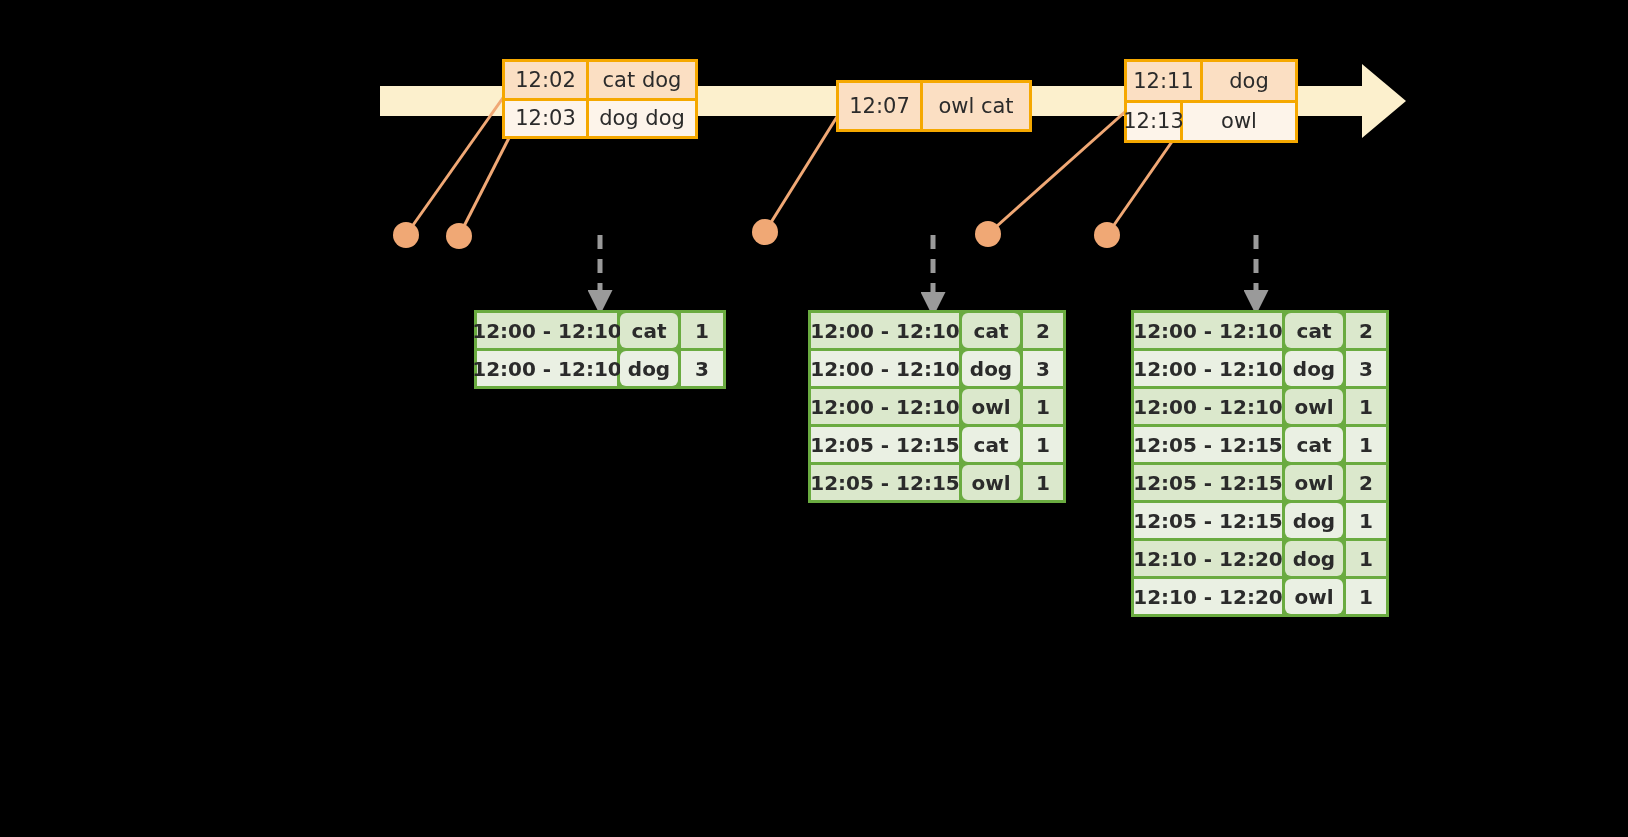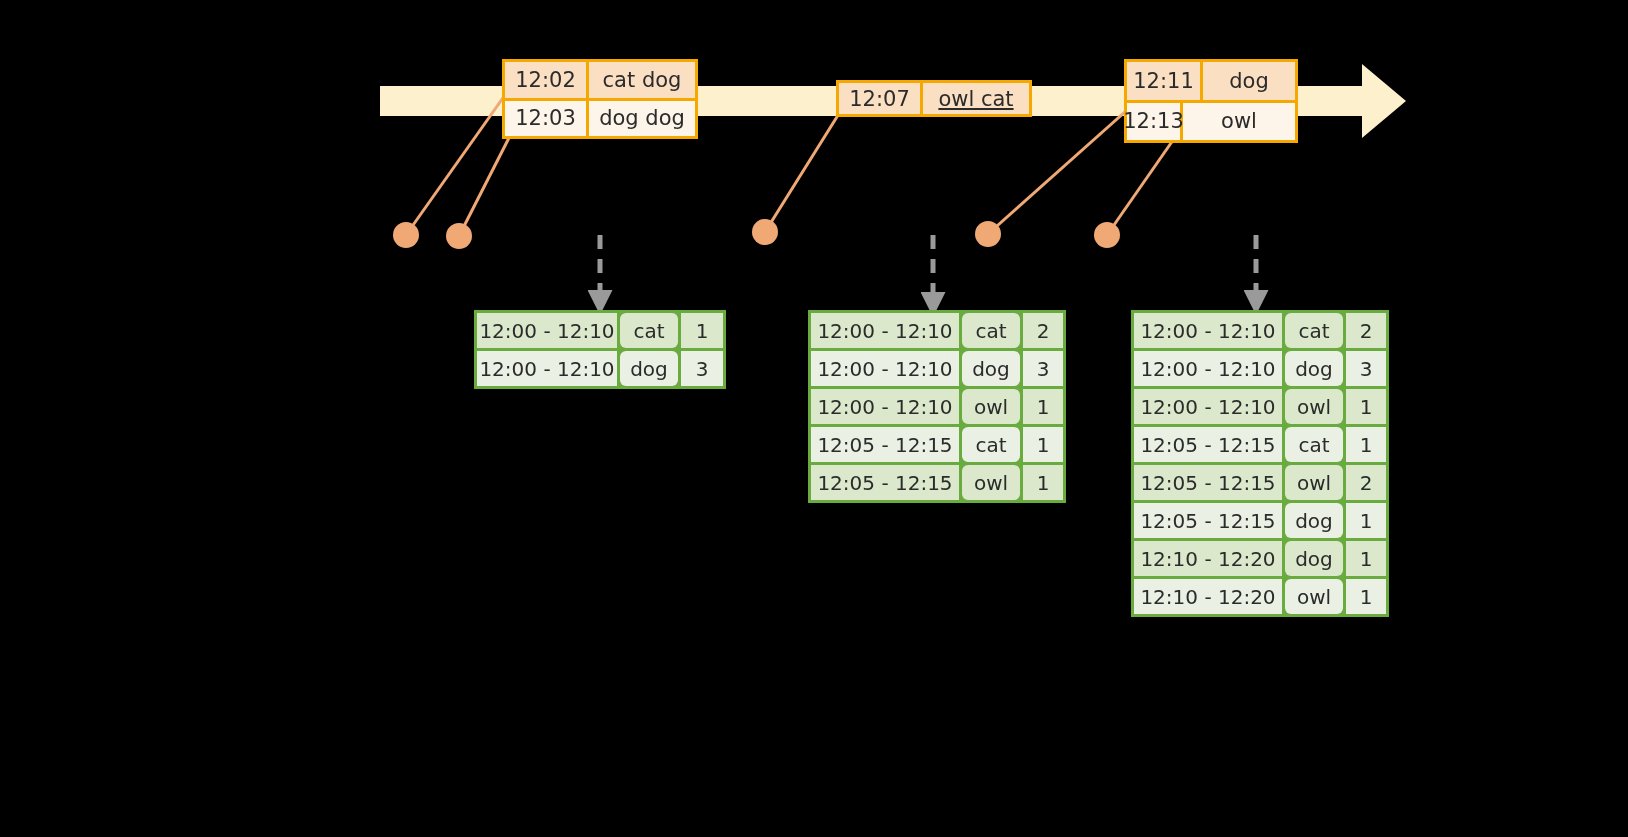--- a/index.html
+++ b/index.html
@@ -71,20 +71,21 @@
     flex-direction: column;
     gap: 3px;
     padding: 0;
     z-index: 5;
   }
   .res-row {
     display: flex;
     flex: 0 0 auto;
     height: 35px;
     gap: 3px;
+    font-weight: bold;
   }
   .res-cell {
     display: flex;
     align-items: center;
     justify-content: center;
     font-size: 20px;
     color: #2b2b2b;
     box-sizing: border-box;
     white-space: nowrap;
   }
@@ -155,24 +156,24 @@
     <div class="event-row shade-a">
       <div class="ev-time" style="width:84px;">12:02</div>
       <div class="ev-words" style="flex:1;">cat dog</div>
     </div>
     <div class="event-row shade-b">
       <div class="ev-time" style="width:84px;">12:03</div>
       <div class="ev-words" style="flex:1;">dog dog</div>
     </div>
   </div>
 
-  <div class="event-box" style="left:836px; top:80px; width:196px; height:37px;">
+  <div class="event-box" style="left:836px; top:80px; width:196px; height:52px;">
     <div class="event-row shade-a">
       <div class="ev-time" style="width:84px;">12:07</div>
-      <div class="ev-words" style="flex:1;text-decoration:underline;">owl cat</div>
+      <div class="ev-words" style="flex:1;">owl cat</div>
     </div>
   </div>
 
   <div class="event-box" style="left:1124px; top:59px; width:174px; height:84px;">
     <div class="event-row shade-a">
       <div class="ev-time" style="width:76px;">12:11</div>
       <div class="ev-words" style="flex:1;">dog</div>
     </div>
     <div class="event-row shade-b">
       <div class="ev-time" style="width:56px;">12:13</div>

